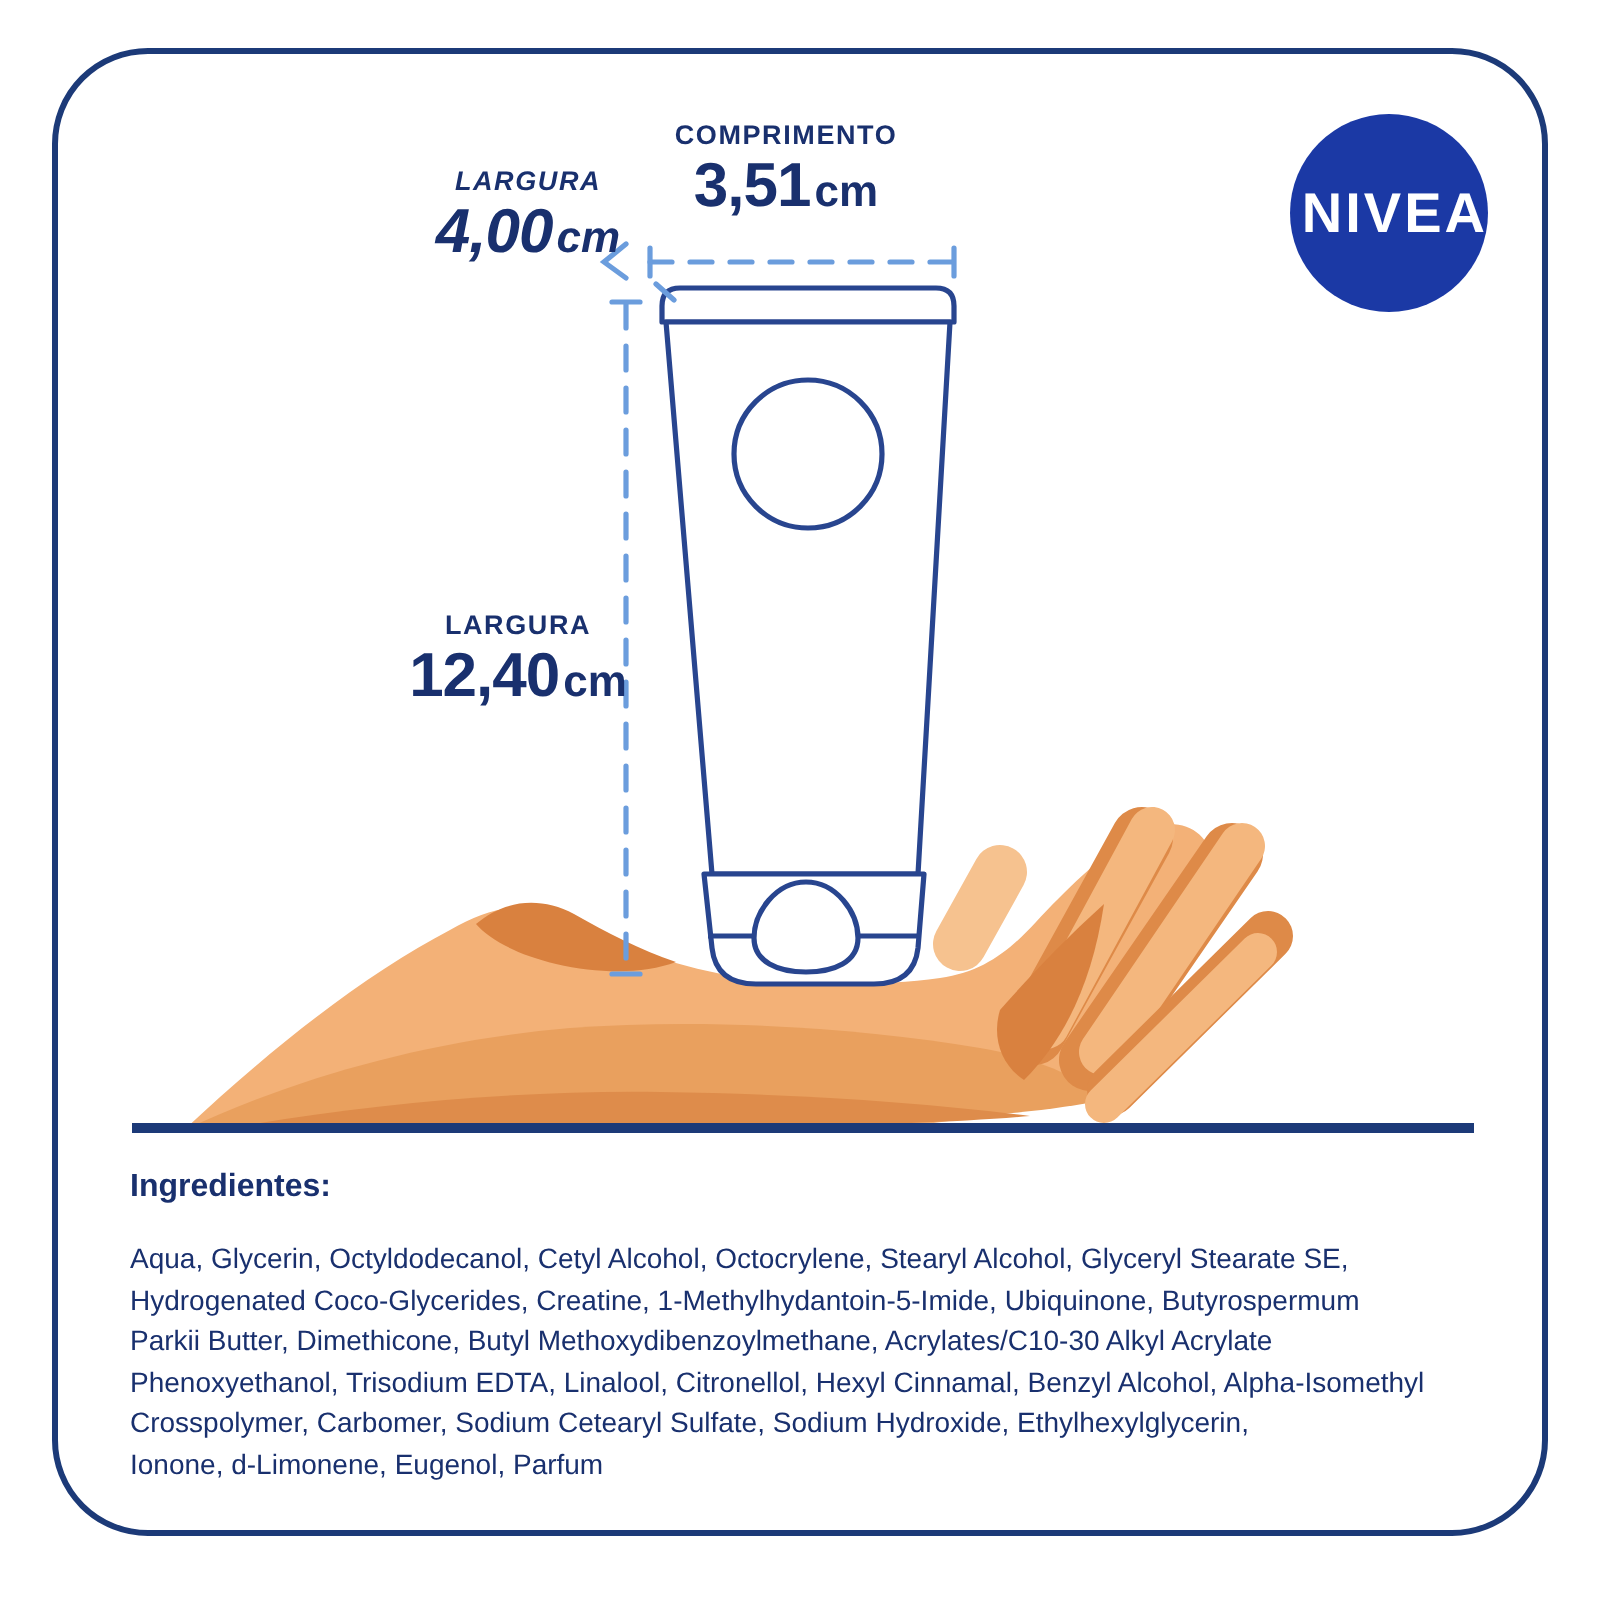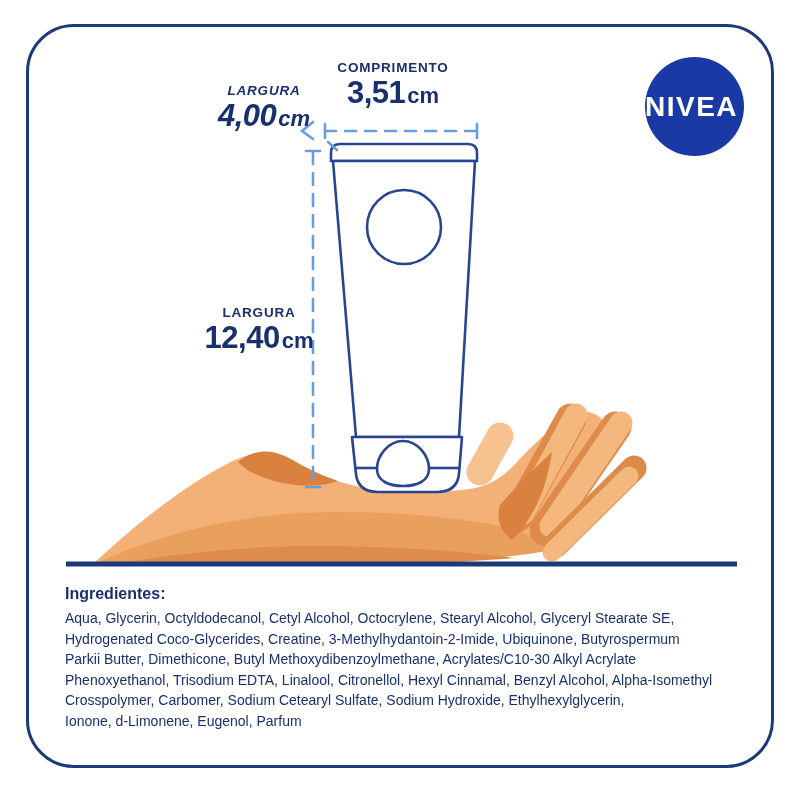--- a/index.html
+++ b/index.html
@@ -16,31 +16,31 @@
     --skin-finger-light:#f4b77e;
     --skin-stub:#f6c28f;
   }
   *{margin:0;padding:0;box-sizing:border-box;}
   body{background:#ffffff;font-family:"Liberation Sans", sans-serif;}
   .canvas{position:relative;width:800px;height:800px;background:#ffffff;overflow:hidden;}
   .frame{position:absolute;left:26px;top:24px;width:748px;height:744px;
          border:3.5px solid var(--outline-navy,#1c3a78);border-radius:48px;}
   .illus{position:absolute;left:0;top:0;width:800px;height:800px;pointer-events:none;}
   .logo{position:absolute;left:645px;top:57px;width:99px;height:99px;border-radius:50%;
-        background:var(--logo-blue,#1b39a5);display:flex;align-items:center;justify-content:flex-start;}
+        background:var(--logo-blue,#1b39a5);display:flex;align-items:center;justify-content:flex-end;}
   .logo span{color:#ffffff;font-weight:bold;font-size:28px;letter-spacing:1.5px;}
   .dim{position:absolute;text-align:center;color:var(--text-navy,#19306e);}
   .dim-label{font-weight:bold;font-size:13.5px;letter-spacing:0.8px;line-height:16px;text-align:center;}
   .dim-value{font-weight:bold;font-size:31px;line-height:33px;letter-spacing:-0.5px;white-space:nowrap;}
   .dim-value .unit{font-size:22px;letter-spacing:0;margin-left:2px;}
   .dim-comprimento{left:298px;top:60px;width:190px;}
   .dim-largura{left:203px;top:83px;width:122px;font-style:italic;}
   .dim-altura{left:185px;top:305px;width:148px;}
   .ingredients{position:absolute;left:65px;top:583px;width:690px;color:var(--text-navy,#19306e);}
-  .ing-title{font-weight:bold;font-size:16px;line-height:22px;margin-bottom:3px;}
+  .ing-title{font-weight:bold;font-size:16px;line-height:22px;margin-bottom:14px;}
   .ing-line{font-size:14px;line-height:20.5px;white-space:nowrap;}
 </style>
 </head>
 <body>
 
 <div class="canvas">
 
   <div class="frame"></div>
 
   <svg class="illus" viewBox="0 0 800 800" aria-hidden="true">
@@ -122,20 +122,20 @@
   </div>
 
   <div class="dim dim-altura">
     <div class="dim-label">LARGURA</div>
     <div class="dim-value"><span>12,40</span><span class="unit">cm</span></div>
   </div>
 
   <div class="ingredients">
     <div class="ing-title">Ingredientes:</div>
     <div class="ing-line">Aqua, Glycerin, Octyldodecanol, Cetyl Alcohol, Octocrylene, Stearyl Alcohol, Glyceryl Stearate SE,</div>
-    <div class="ing-line">Hydrogenated Coco-Glycerides, Creatine, 3-Methylhydantoin-2-Imide, Ubiquinone, Butyrospermum</div>
+    <div class="ing-line">Hydrogenated Coco-Glycerides, Creatine, 1-Methylhydantoin-5-Imide, Ubiquinone, Butyrospermum</div>
     <div class="ing-line">Parkii Butter, Dimethicone, Butyl Methoxydibenzoylmethane, Acrylates/C10-30 Alkyl Acrylate</div>
     <div class="ing-line">Phenoxyethanol, Trisodium EDTA, Linalool, Citronellol, Hexyl Cinnamal, Benzyl Alcohol, Alpha-Isomethyl</div>
     <div class="ing-line">Crosspolymer, Carbomer, Sodium Cetearyl Sulfate, Sodium Hydroxide, Ethylhexylglycerin,</div>
     <div class="ing-line">Ionone, d-Limonene, Eugenol, Parfum</div>
   </div>
 
 </div>
 
 </body></html>

